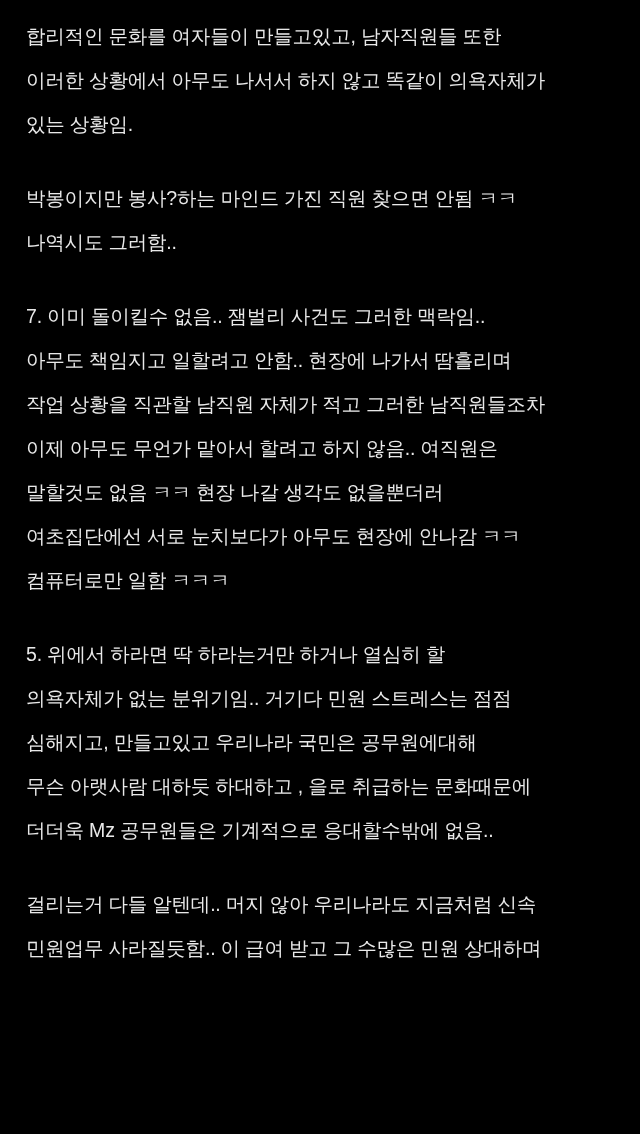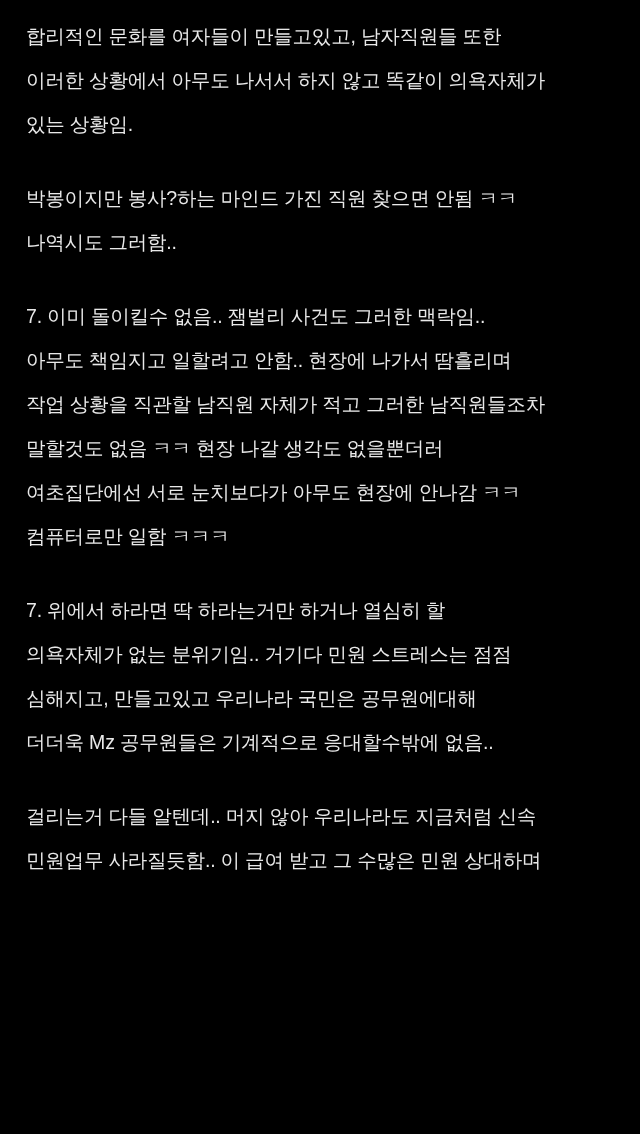--- a/index.html
+++ b/index.html
@@ -48,29 +48,31 @@
 
   <div class="block">
     <div class="line">박봉이지만 봉사?하는 마인드 가진 직원 찾으면 안됨 ㅋㅋ</div>
     <div class="line">나역시도 그러함..</div>
   </div>
 
   <div class="block">
     <div class="line">7. 이미 돌이킬수 없음.. 잼벌리 사건도 그러한 맥락임..</div>
     <div class="line">아무도 책임지고 일할려고 안함.. 현장에 나가서 땀흘리며</div>
     <div class="line">작업 상황을 직관할 남직원 자체가 적고 그러한 남직원들조차</div>
+    <div class="line">이제 아무도 무언가 맡아서 할려고 하지 않음.. 여직원은</div>
     <div class="line">말할것도 없음 ㅋㅋ 현장 나갈 생각도 없을뿐더러</div>
     <div class="line">여초집단에선 서로 눈치보다가 아무도 현장에 안나감 ㅋㅋ</div>
     <div class="line">컴퓨터로만 일함 ㅋㅋㅋ</div>
   </div>
 
   <div class="block">
-    <div class="line">7. 위에서 하라면 딱 하라는거만 하거나 열심히 할</div>
+    <div class="line">5. 위에서 하라면 딱 하라는거만 하거나 열심히 할</div>
     <div class="line">의욕자체가 없는 분위기임.. 거기다 민원 스트레스는 점점</div>
     <div class="line">심해지고, 만들고있고 우리나라 국민은 공무원에대해</div>
+    <div class="line">무슨 아랫사람 대하듯 하대하고 , 을로 취급하는 문화때문에</div>
     <div class="line">더더욱 Mz 공무원들은 기계적으로 응대할수밖에 없음..</div>
   </div>
 
   <div class="block">
     <div class="line">걸리는거 다들 알텐데.. 머지 않아 우리나라도 지금처럼 신속</div>
     <div class="line">민원업무 사라질듯함.. 이 급여 받고 그 수많은 민원 상대하며</div>
   </div>
 
 </div>
 

